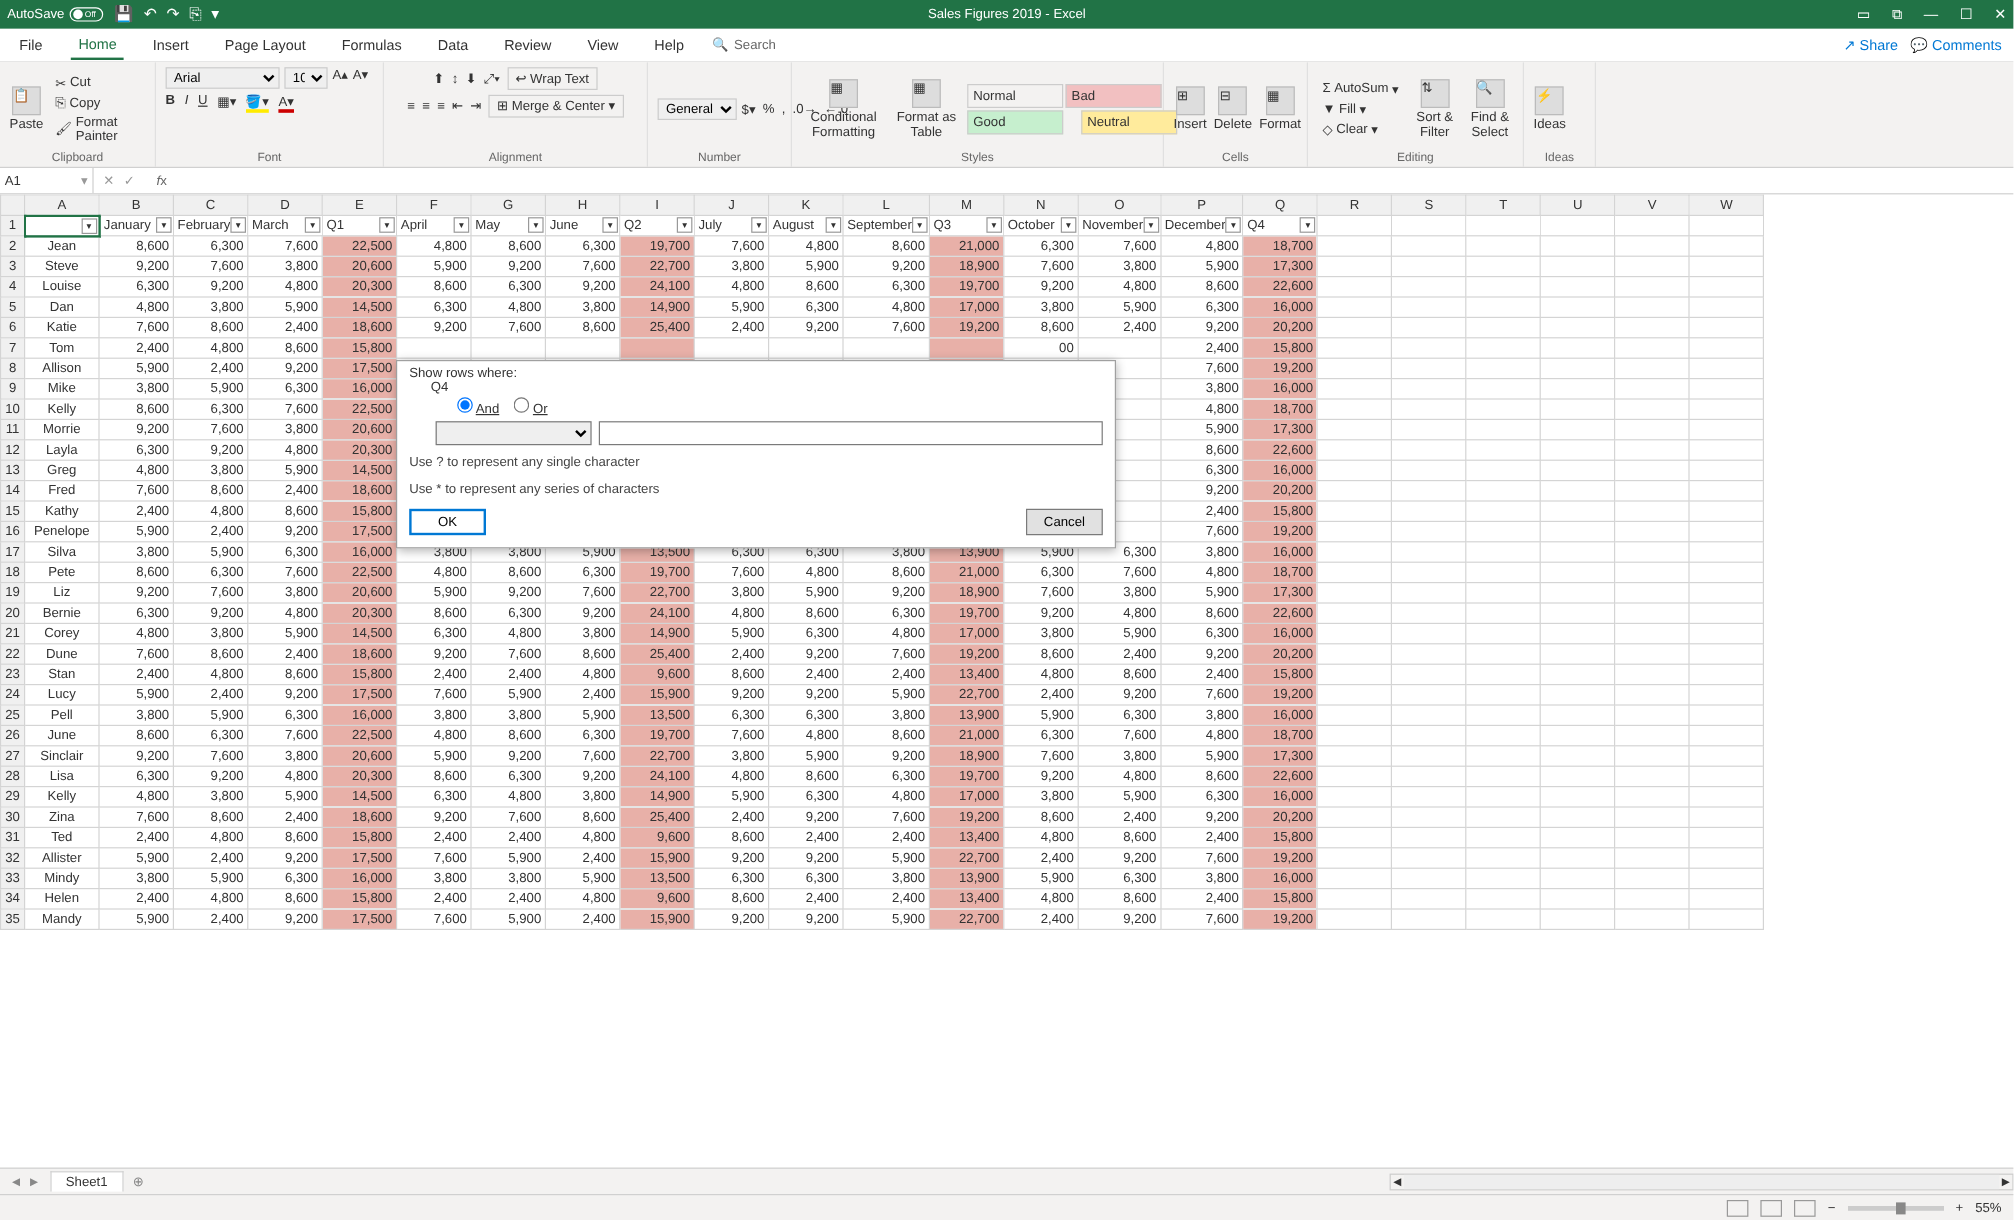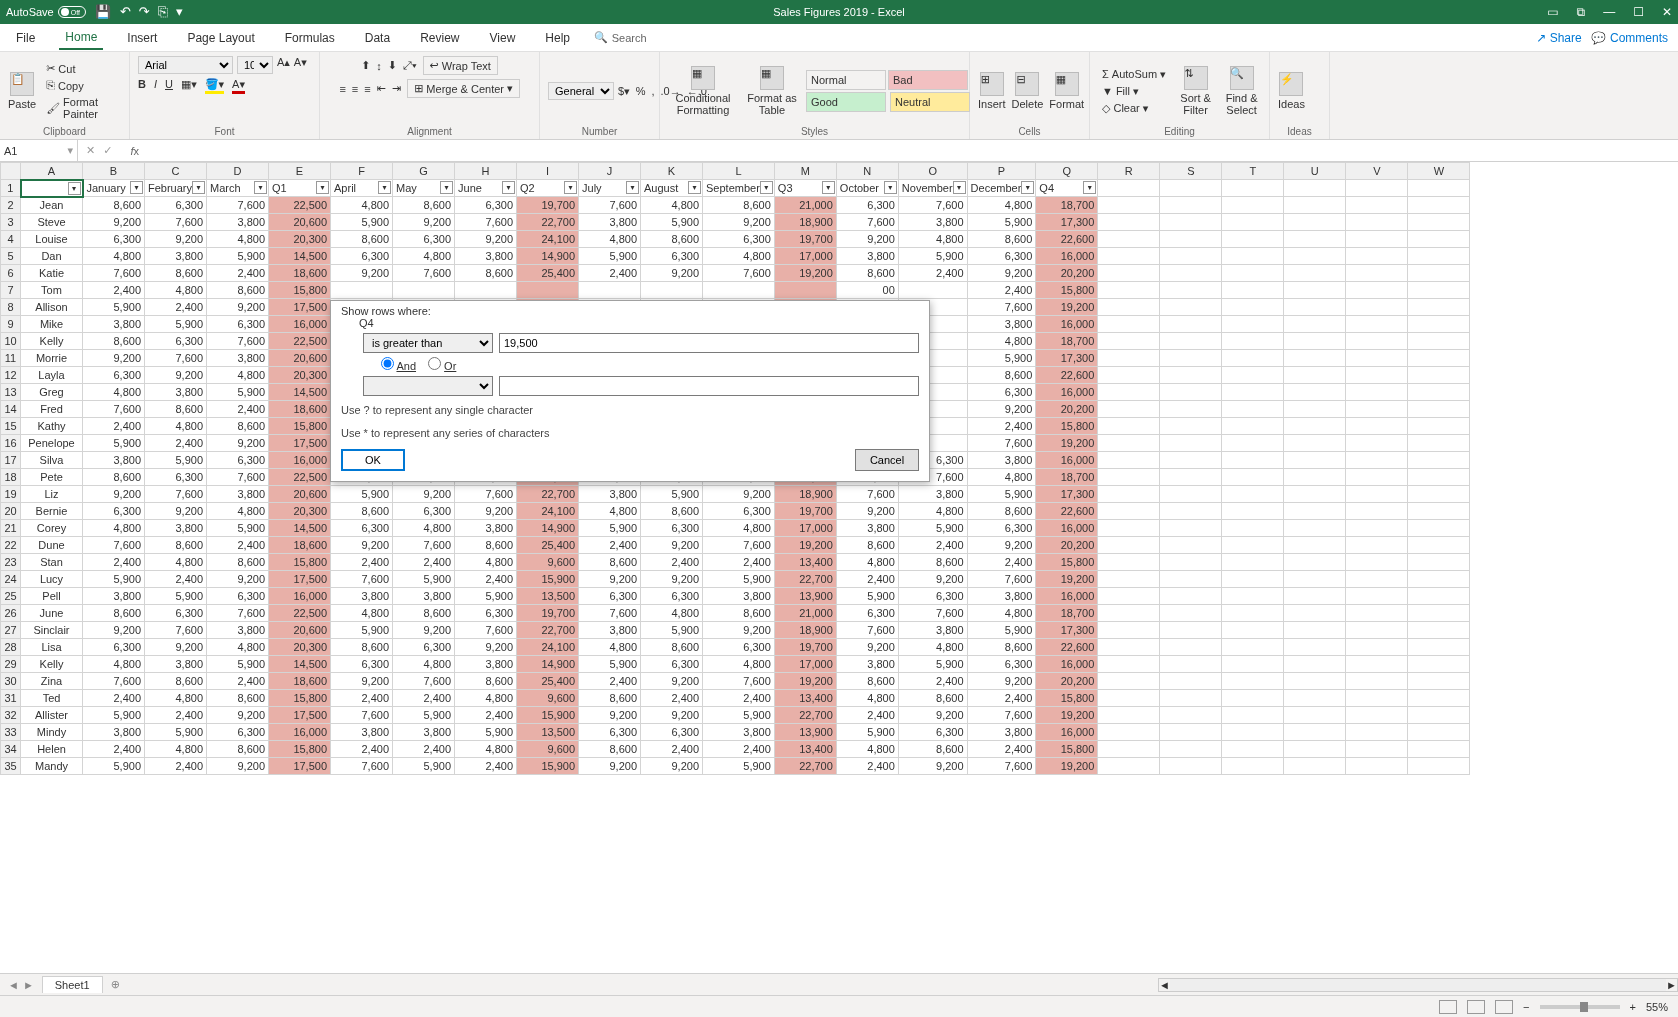--- a/index.html
+++ b/index.html
@@ -171,21 +171,21 @@
         </div>
       <div class="big">
           <div class="icon">▦</div>
           <span style="text-align:center;width:56px">Format as Table</span>
         </div>
       <div style="display:flex;flex-direction:column;gap:2px">
         <div style="display:flex;gap:2px">
           <div class="stylebox">Normal</div>
           <div class="stylebox" style="background:#f2c0c1">Bad</div>
         </div>
-        <div style="display:flex;gap:4px">
+        <div style="display:flex;gap:15px">
           <div class="stylebox" style="background:#c6efce">Good</div>
           <div class="stylebox" style="background:#ffeb9c">Neutral</div>
         </div>
       </div>
     </div>
     <div class="label">Styles</div>
   </div>
   <div class="group" style="width:120px">
     <div class="content">
       <div class="big">
@@ -1214,24 +1214,20 @@
       <div style="position:absolute;left:50%;top:-3px;width:8px;height:10px;background:#888"></div>
     </div>
   <span>+</span>
   <span>55%</span>
 </div>
 
 <div class="dialog">
   <div class="dlgbody">
     <div>Show rows where:</div>
     <div style="margin-left:18px">Q4</div>
-    <div class="row">
-      <select style="width:130px"><option>is greater than</option></select>
-      <input type="text" style="flex: 1 1 0%; width: 410px;" value="19,500">
-    </div>
     <div class="radios">
       <label><input type="radio" checked="" style=""> <u style="text-decoration:underline">And</u></label>
       <label><input type="radio" style=""> <u style="text-decoration:underline">Or</u></label>
     </div>
     <div class="row">
       <select style="width:130px"><option></option></select>
       <input type="text" style="flex: 1 1 0%; width: 410px;" value="">
     </div>
     <div class="help">Use ? to represent any single character</div>
     <div class="help" style="margin-top:11px">Use * to represent any series of characters</div>

